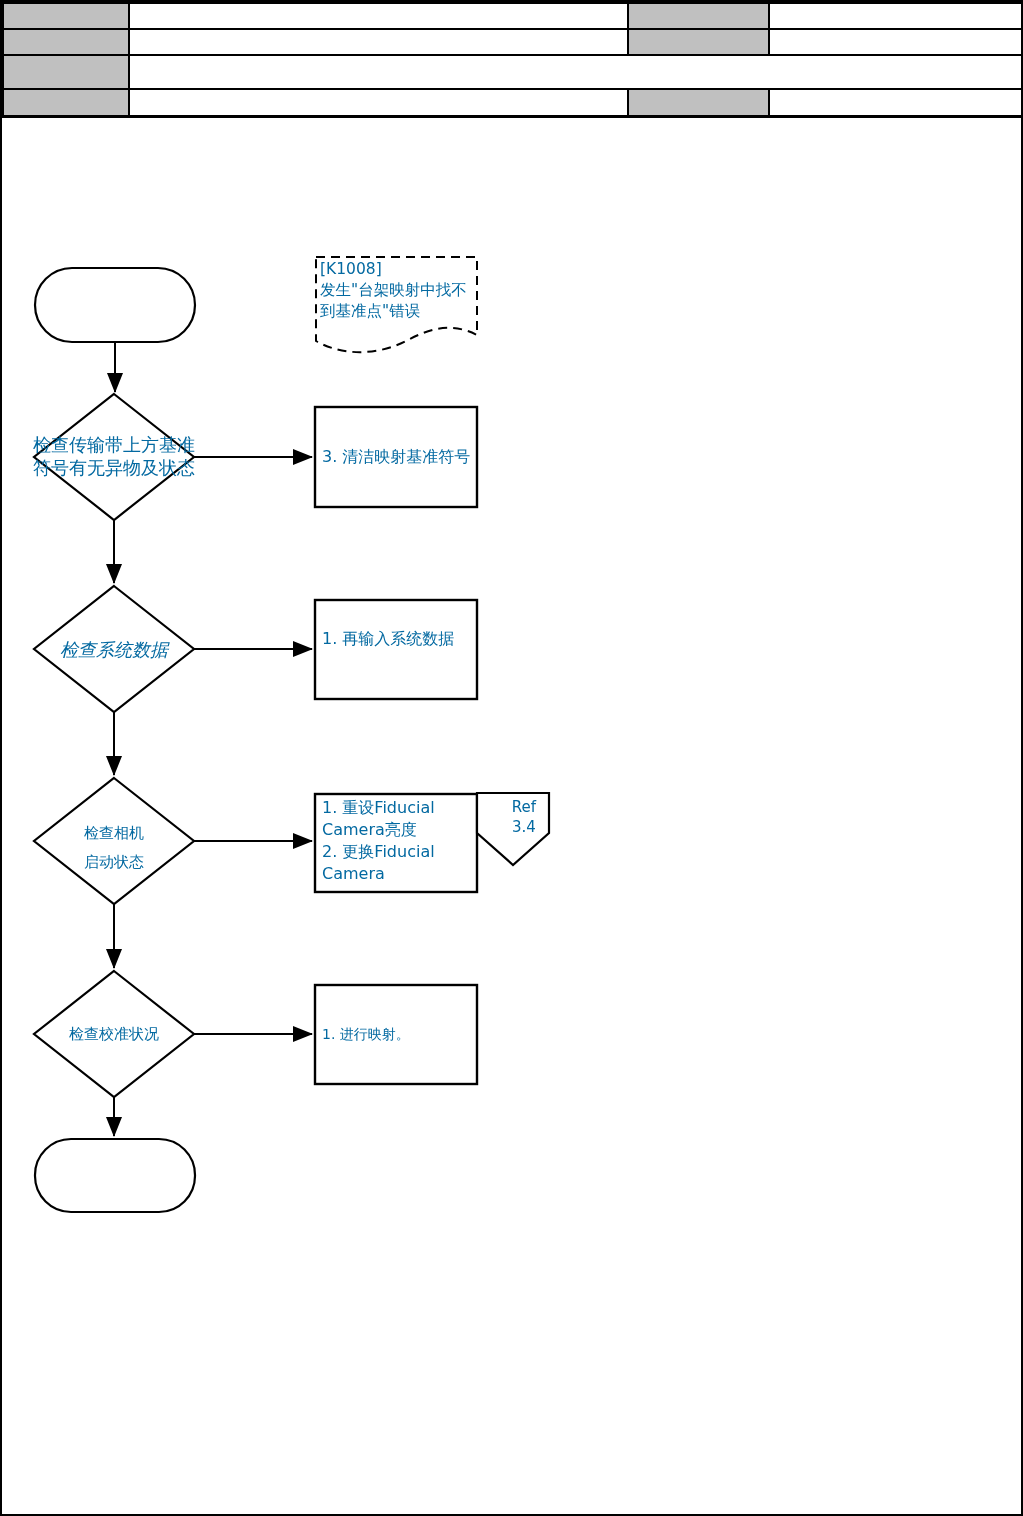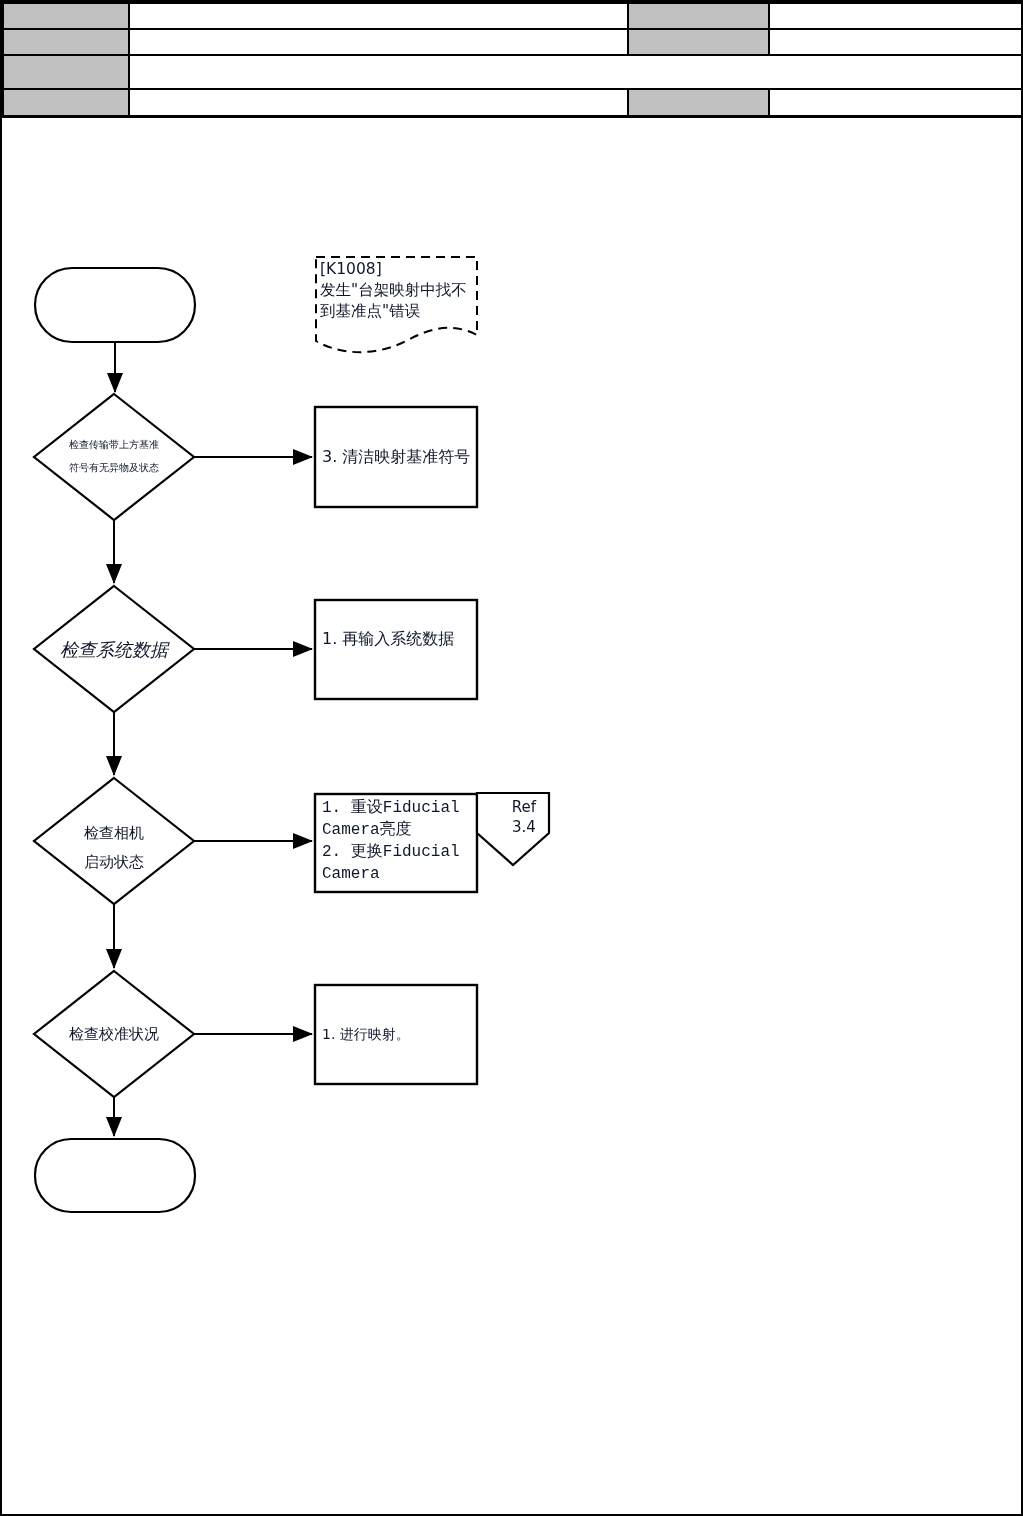--- a/index.html
+++ b/index.html
@@ -31,32 +31,32 @@
   table.header-table td.gray { background: #c0c0c0; }
   tr.hrow-1 td { height: 24px; }
   tr.hrow-2 td { height: 24px; }
   tr.hrow-3 td { height: 32px; }
   tr.hrow-4 td { height: 25px; }
   
   svg.flow { position: absolute; top: 0; left: 0; }
   .t {
     position: absolute;
     white-space: pre-line;
-    color: #0f172a;
+    color: #0369a1;
   }
   .center { text-align: center; }
   .vcenter { display: flex; align-items: center; }
   .comment-text { left: 318px; top: 257px; width: 156px; font-size: 15.5px; line-height: 21px; }
-  .d1-text { left: 17px;  top: 431px; width: 190px; font-size: 10px; line-height: 23px; }
+  .d1-text { left: 17px;  top: 431px; width: 190px; font-size: 18px; line-height: 23px; }
   .d2-text { left: 32px;  top: 636px; width: 160px; font-size: 18px; line-height: 23px; font-style: italic; }
   .d3-text { left: 32px;  top: 817px; width: 160px; font-size: 15px; line-height: 29px; }
   .d4-text { left: 32px;  top: 1021px; width: 160px; font-size: 15px; line-height: 23px; }
   .r1-text { left: 320px; top: 405px; width: 150px; height: 100px; font-size: 16px; }
   .r2-text { left: 320px; top: 598px; width: 150px; height: 79px;  font-size: 16px; }
-  .r3-text { left: 320px; top: 795px; width: 152px; font-size: 16px; line-height: 22px; font-family: Liberation Mono, monospace; }
+  .r3-text { left: 320px; top: 795px; width: 152px; font-size: 16px; line-height: 22px; }
   .r4-text { left: 320px; top: 983px; width: 150px; height: 100px;  font-size: 14px; }
   .ref-text { left: 475px; top: 795px; width: 72px; font-size: 15px; line-height: 20px; padding-left: 11px; }
 </style>
 </head>
 <body>
 
 <div class="page">
 
   <table class="header-table">
     <colgroup>

